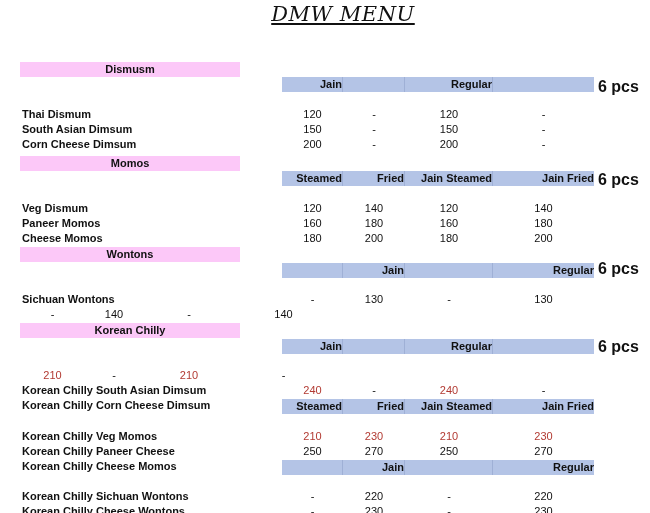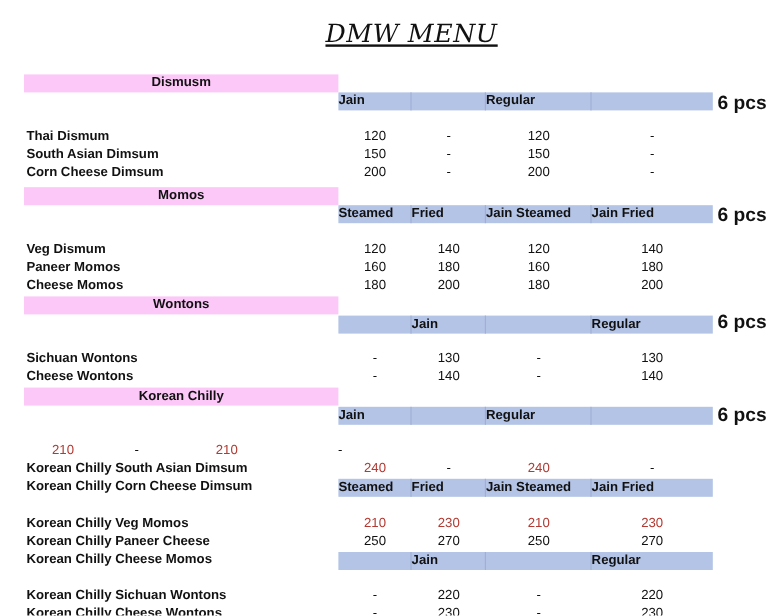--- a/index.html
+++ b/index.html
@@ -1,33 +1,33 @@
 <!DOCTYPE html>
 <html><head>
   <meta charset="utf-8">
   <style>
     * { margin: 0; padding: 0; box-sizing: border-box; }
     html, body { width: 650px; height: 513px; background: #ffffff; overflow: hidden; }
     body { position: relative; font-family: "Liberation Sans", sans-serif; color: #111; }
     .title {
-      position: absolute; left: 0; width: 650px; top: 16px; text-align: center;
+      position: absolute; left: 0; width: 650px; top: 2px; text-align: center;
       font-family: "DejaVu Serif", serif; font-style: italic; font-size: 21px;
       text-decoration: underline; letter-spacing: 0.5px; color: #111; padding-left: 36px;
     }
     .section-head {
-      position: absolute; left: 20px; width: 262px; height: 15px;
+      position: absolute; left: 20px; width: 220px; height: 15px;
       background: #fcc8f8; font-weight: bold; font-size: 11px; line-height: 15px;
       text-align: center; color: #111;
     }
     .hdr-bar {
       position: absolute; left: 282px; width: 312px; height: 15px;
       background: #b4c4e6; display: flex;
     }
     .hdr-bar .c {
-      font-weight: bold; font-size: 11px; line-height: 15px; text-align: left;
+      font-weight: bold; font-size: 11px; line-height: 15px; text-align: right;
       border-right: 1px solid #9fb0d6; color: #111;
     }
     .hdr-bar .c:last-child { border-right: none; }
     .c1 { width: 61px; } .c2 { width: 62px; } .c3 { width: 88px; } .c4 { width: 101px; }
     .pcs {
       position: absolute; left: 598px; font-weight: bold; font-size: 16px; line-height: 15px; color: #111;
     }
     .row { position: absolute; left: 22px; width: 572px; height: 15px; display: flex; margin-top: 15px; }
     .row .name {
       width: 260px; font-weight: bold; font-size: 11px; line-height: 15px; color: #111;
@@ -127,21 +127,20 @@
 <div class="row" style="top:277px">
   <div class="name">Sichuan Wontons</div>
   <div class="vals">
     <div class="v c1">-</div>
     <div class="v c2">130</div>
     <div class="v c3">-</div>
     <div class="v c4">130</div>
   </div>
 </div>
 <div class="row" style="top:292px">
-  <div class="name">Cheese Wontons</div>
   <div class="vals">
     <div class="v c1">-</div>
     <div class="v c2">140</div>
     <div class="v c3">-</div>
     <div class="v c4">140</div>
   </div>
 </div>
 
 <div class="section-head" style="top:323px">Korean Chilly</div>
 <div class="hdr-bar" style="top:339px">

